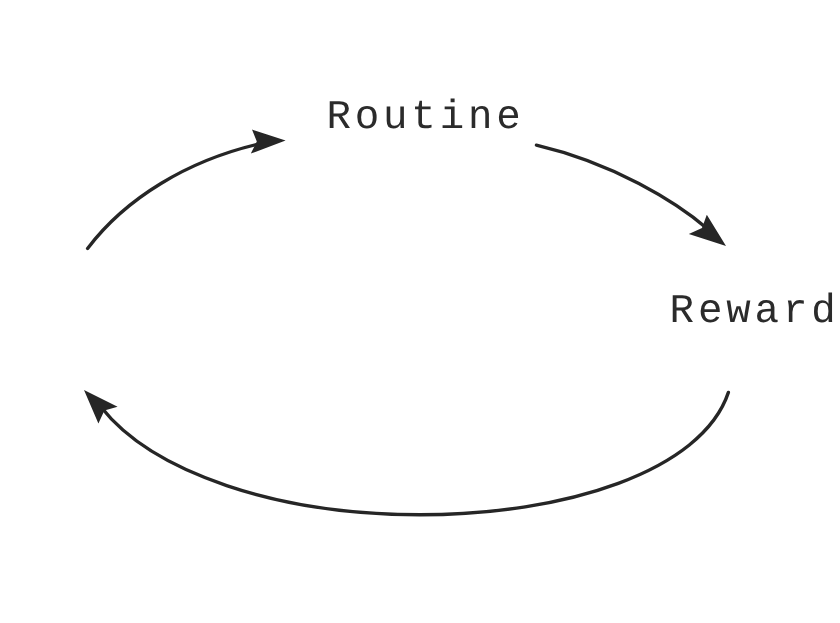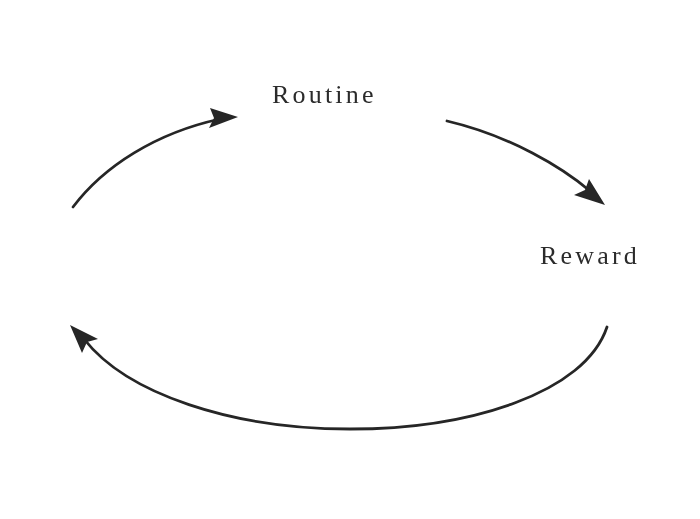--- a/index.html
+++ b/index.html
@@ -19,38 +19,38 @@
   #cycle-svg {
     position: absolute;
     left: 0;
     top: 0;
     width: 700px;
     height: 519px;
   }
   .node-label {
     position: absolute;
     color: #2b2b2b;
-    font-family: Liberation Serif, serif;
+    font-family: Liberation Mono, monospace;
     font-weight: 300;
-    font-size: 26px;
+    font-size: 34px;
     letter-spacing: 3.2px;
     line-height: 1;
     white-space: nowrap;
     -webkit-font-smoothing: antialiased;
   }
   #label-routine {
     left: 272px;
     top: 82px;
   }
   #label-cue {
     left: 20px;
     top: 243px;
   }
   #label-reward {
-    left: 540px;
+    left: 558px;
     top: 243px;
   }
 </style>
 </head>
 <body>
 
 <div id="canvas">
 
   <svg id="cycle-svg" viewBox="0 0 700 519" aria-hidden="true">
 

